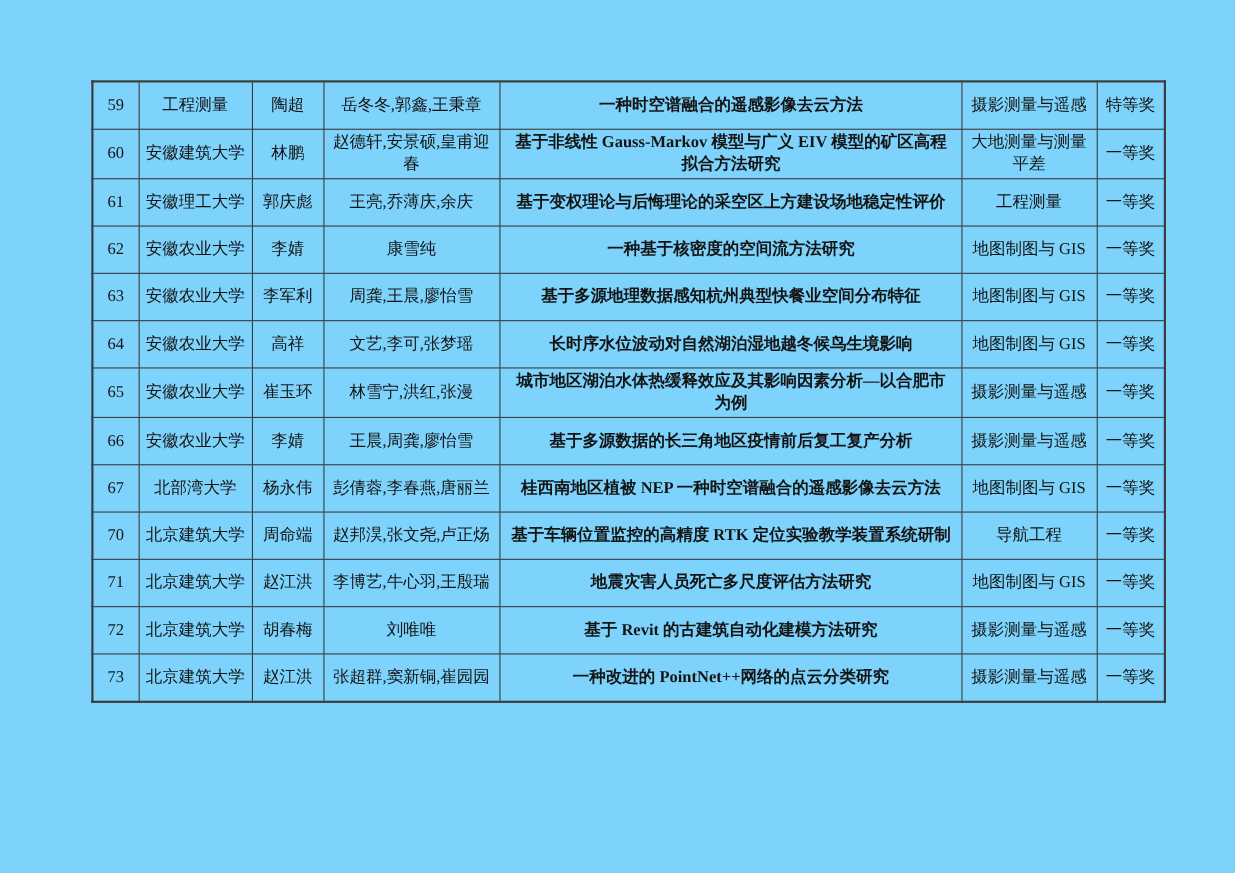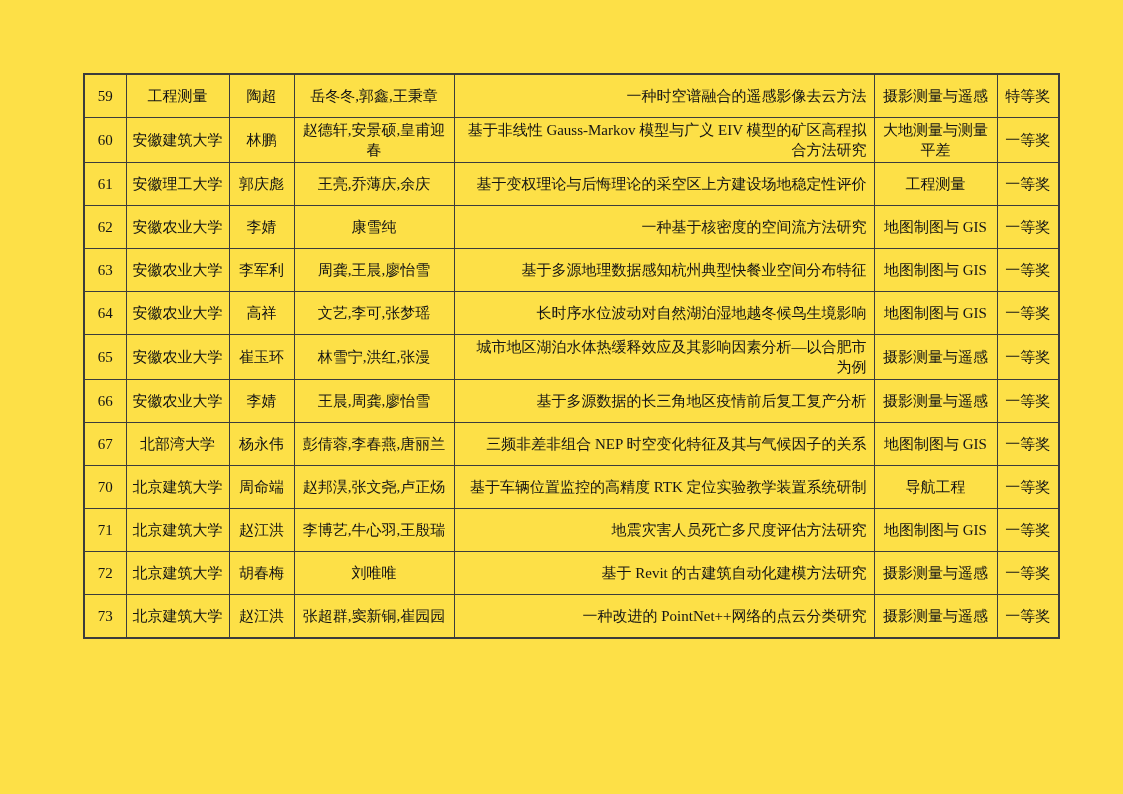--- a/index.html
+++ b/index.html
@@ -8,21 +8,21 @@
     background: #ffffff;
     width: 1123px;
     height: 794px;
     font-family: "Liberation Serif", "DejaVu Serif", serif;
     color: #141414;
   }
   .page {
     position: relative;
     width: 1123px;
     height: 794px;
-    background: #fde047;
+    background: #7dd3fc;
     overflow: hidden;
   }
   table.award-table {
     position: absolute;
     left: 83px;
     top: 73px;
     width: 975px;
     border-collapse: collapse;
     table-layout: fixed;
     border: 2px solid #3c3c3c;
@@ -32,23 +32,24 @@
     font-size: 15px;
     line-height: 20px;
     padding: 2px 6px;
     text-align: center;
     vertical-align: middle;
     height: 38px;
     word-break: break-all;
     overflow: hidden;
   }
   table.award-table td.col-title {
-    text-align: right;
+    text-align: center;
     padding-left: 8px;
     padding-right: 7px;
+    font-weight: bold;
   }
   table.award-table td.col-no {
     font-family: "Liberation Serif", serif;
   }
 </style>
 </head>
 <body>
 
 <div class="page">
   <table class="award-table">
@@ -133,21 +134,21 @@
         <td class="col-authors">王晨,周龚,廖怡雪</td>
         <td class="col-title">基于多源数据的长三角地区疫情前后复工复产分析</td>
         <td class="col-category">摄影测量与遥感</td>
         <td class="col-award">一等奖</td>
       </tr>
         <tr>
         <td class="col-no">67</td>
         <td class="col-univ">北部湾大学</td>
         <td class="col-advisor">杨永伟</td>
         <td class="col-authors">彭倩蓉,李春燕,唐丽兰</td>
-        <td class="col-title">三频非差非组合 NEP 时空变化特征及其与气候因子的关系</td>
+        <td class="col-title">桂西南地区植被 NEP 一种时空谱融合的遥感影像去云方法</td>
         <td class="col-category">地图制图与 GIS</td>
         <td class="col-award">一等奖</td>
       </tr>
         <tr>
         <td class="col-no">70</td>
         <td class="col-univ">北京建筑大学</td>
         <td class="col-advisor">周命端</td>
         <td class="col-authors">赵邦淏,张文尧,卢正炀</td>
         <td class="col-title">基于车辆位置监控的高精度 RTK 定位实验教学装置系统研制</td>
         <td class="col-category">导航工程</td>

